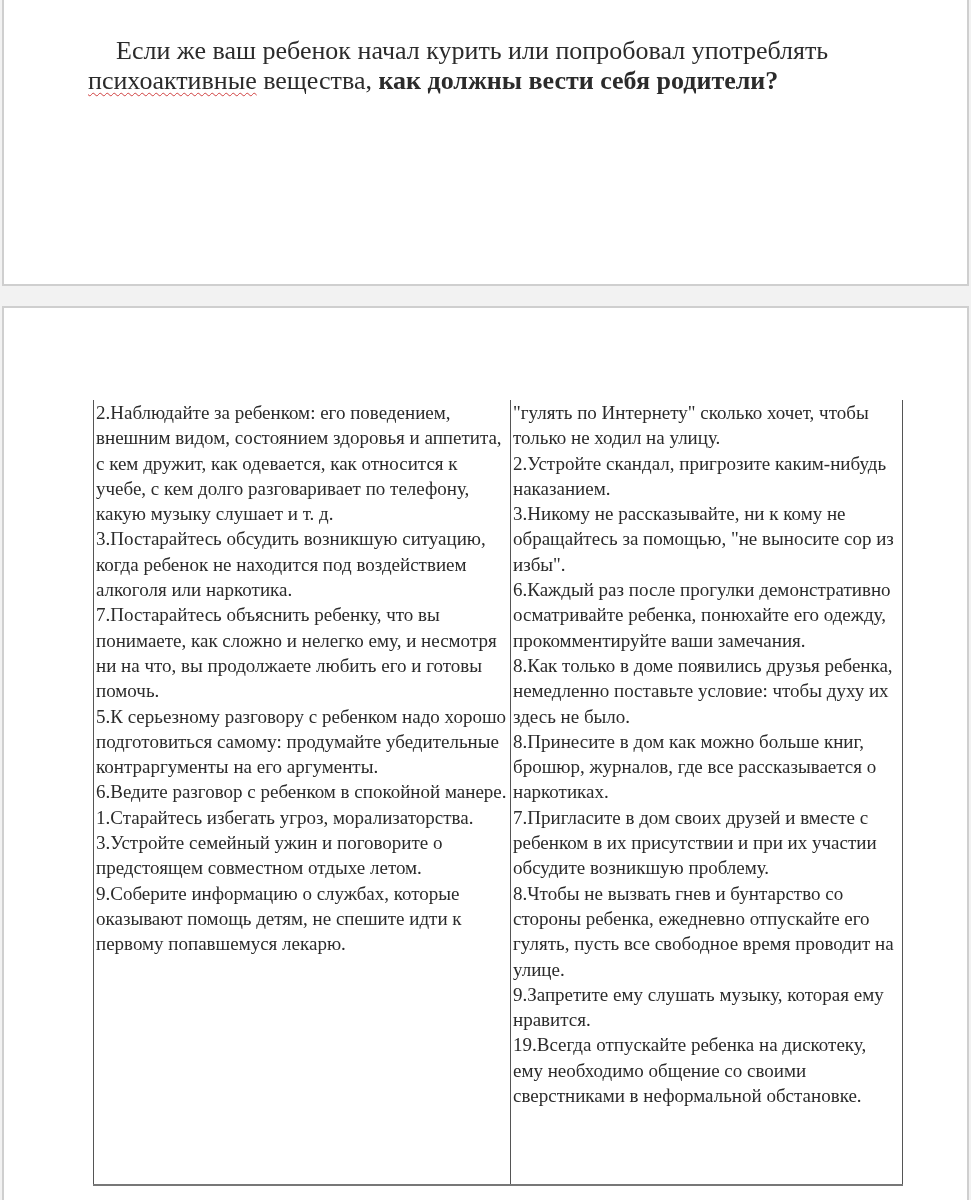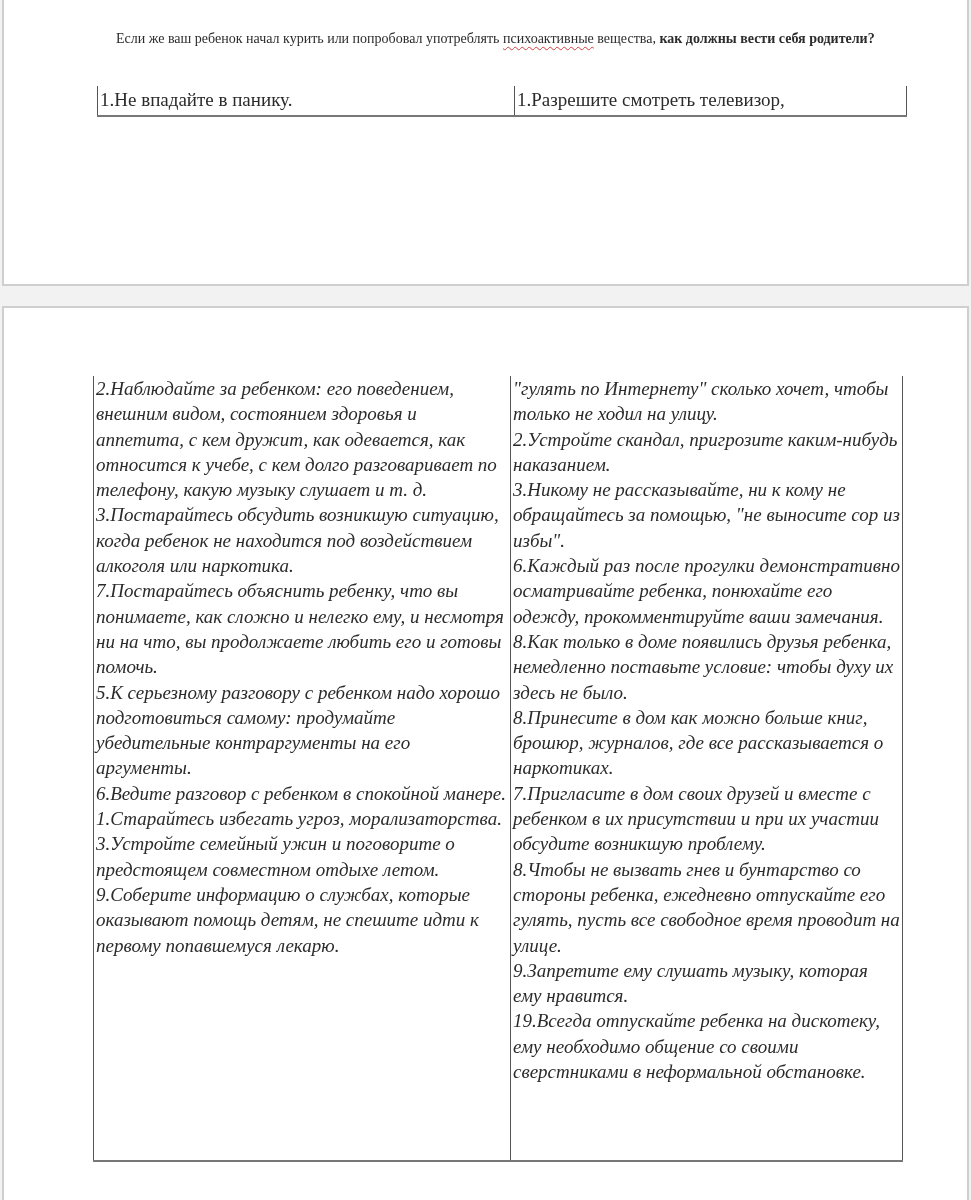--- a/index.html
+++ b/index.html
@@ -13,56 +13,52 @@
   .page {
     position: absolute; background: #ffffff;
     border: 2px solid #cfcfcf;
     box-sizing: border-box;
   }
   #page1 { left: 2px; top: -4px; width: 967px; height: 290px; }
   #page2 { left: 2px; top: 306px; width: 967px; height: 900px; border-bottom: none; }
 
   .intro {
     position: absolute; left: 84px; top: 12px; width: 820px;
-    font-size: 14px; line-height: 30px;
+    font-size: 26px; line-height: 30px;
   }
   .intro .indent { display: inline-block; width: 28px; }
   .intro .spell {
     text-decoration: underline wavy #d04040;
     text-decoration-thickness: 1px;
     text-underline-offset: 3px;
   }
   .intro b { font-weight: bold; }
 
   table.tbl { border-collapse: collapse; position: absolute; font-size: 19px; }
   table.tbl td { vertical-align: top; padding: 0 2px; }
   #tbl1 { left: 93px; top: 88px; width: 810px; }
   #tbl1 td { border-left: 1px solid #555; border-right: 1px solid #555; }
   #tbl1 td.c1 { width: 412px; }
   #tbl1 tr.head td { height: 54px; padding-top: 4px; border-bottom: 2px solid #666; }
   #tbl1 tr.row1 td { height: 26px; padding-top: 3px; border-bottom: 2px solid #777; }
   #tbl1 tr.head td.c1 { font-weight: bold; }
 
-  #tbl2 { left: 93px; top: 376px; width: 810px; font-style: italic; }
+  #tbl2 { left: 93px; top: 400px; width: 810px; }
   #tbl2 td { border-left: 1px solid #555; border-right: 1px solid #555; border-bottom: 2px solid #777; line-height: 25.3px; height: 784px; }
   #tbl2 td.c1 { width: 412px; }
   .item { display: block; }
 </style>
 </head>
 <body>
 
 <div class="page" id="page1">
   <p class="intro"><span class="indent"></span><span>Если же ваш ребенок начал курить или попробовал употреблять </span><span class="spell">психоактивные</span><span> вещества, </span><b>как должны вести себя родители?</b></p>
 
   <table class="tbl" id="tbl1">
     <tbody>
-    <tr class="row1">
-      <td class="c1">1.Не впадайте в панику.</td>
-      <td class="c2">1.Разрешите смотреть телевизор,</td>
-    </tr>
   </tbody>
     </table>
 </div>
 
 <div class="page" id="page2"></div>
 
 <table class="tbl" id="tbl2">
   <tbody>
       <tr>
     <td class="c1">

